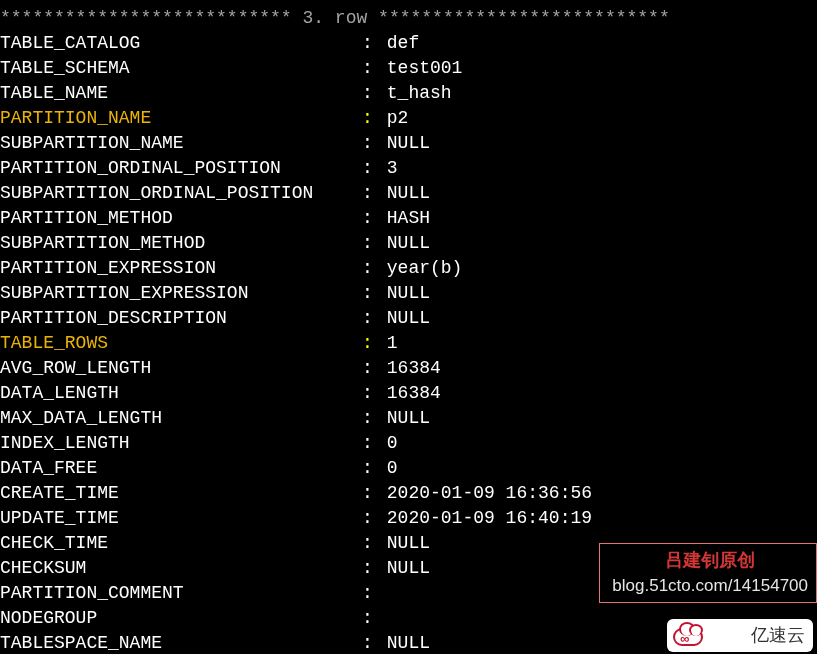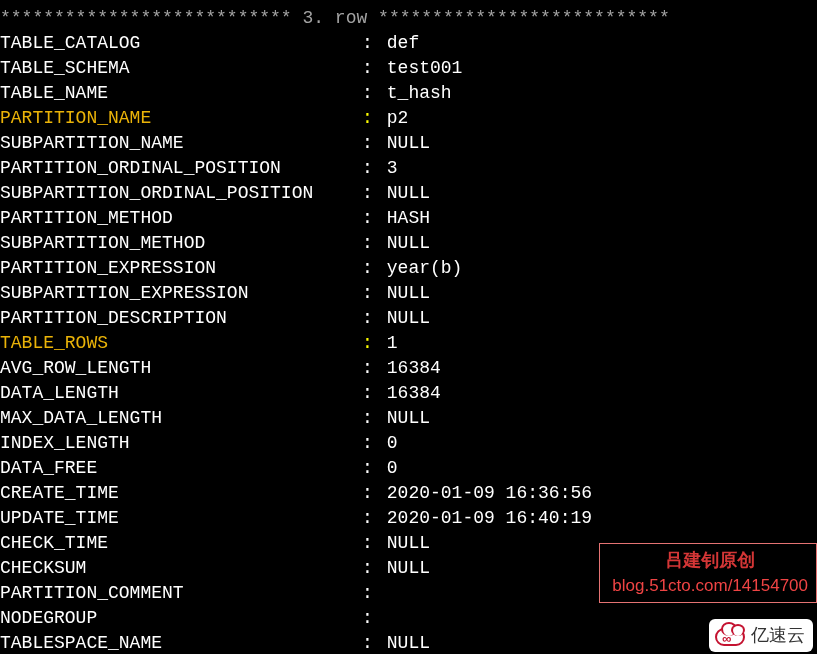--- a/index.html
+++ b/index.html
@@ -56,21 +56,21 @@
       font-family: Arial, sans-serif;
       background: rgba(0,0,0,0);
     }
     .wm-line1 {
       color: #d43636;
       font-size: 18px;
       text-align: center;
       font-weight: bold;
     }
     .wm-line2 {
-      color: #ef4444;
+      color: #e5e5e5;
       font-size: 17px;
     }
     .logo-box {
       position: absolute;
       right: 4px;
       bottom: 2px;
       background: #fff;
       border-radius: 6px;
       padding: 4px 8px 4px 6px;
       display: flex;
@@ -122,20 +122,21 @@
       left: 7px;
       font-size: 13px;
       color: #c41230;
       font-weight: bold;
       line-height: 1;
     }
     .logo-text {
       color: #333;
       font-size: 18px;
       font-weight: 500;
+      margin-left: 42px;
     }
   </style>
 </head>
 <body>
 
 <div class="row-header"><span>***************************</span><span> 3. row </span><span>***************************</span></div>
 
 <div id="fields-container">
     <div class="line"><span class="label">TABLE_CATALOG</span><span class="sep">:</span><span class="val"> def</span></div>
     <div class="line"><span class="label">TABLE_SCHEMA</span><span class="sep">:</span><span class="val"> test001</span></div>

